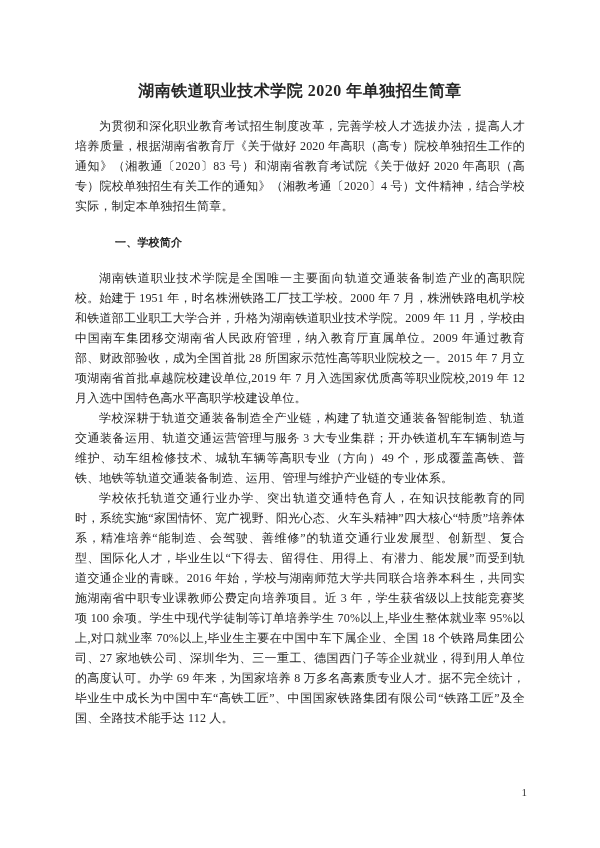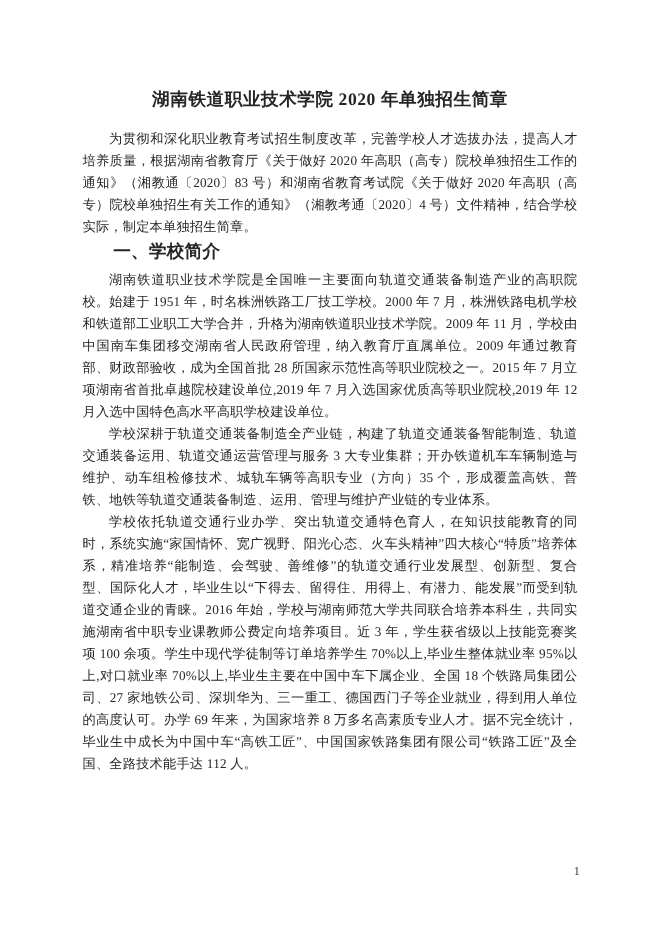--- a/index.html
+++ b/index.html
@@ -42,22 +42,22 @@
     line-height: 20px;
     text-align: justify;
     text-justify: inter-ideograph;
     letter-spacing: 0.2px;
   }
   .para {
     margin: 0;
     text-indent: 24px;
   }
   .heading {
-    margin: 4px;
-    font-size: 16px;
+    margin: 16px;
+    font-size: 11px;
     line-height: 20px;
     font-weight: bold;
     text-indent: 24px;
   }
   .page-number {
     position: absolute;
     top: 784px;
     right: 73px;
     font-size: 11px;
     line-height: 16px;
@@ -68,19 +68,19 @@
 <body>
 
 <div class="page">
 
   <h1 class="doc-title">湖南铁道职业技术学院 2020 年单独招生简章</h1>
 
   <div class="doc-body">
     <p class="para">为贯彻和深化职业教育考试招生制度改革，完善学校人才选拔办法，提高人才培养质量，根据湖南省教育厅《关于做好 2020 年高职（高专）院校单独招生工作的通知》（湘教通〔2020〕83 号）和湖南省教育考试院《关于做好 2020 年高职（高专）院校单独招生有关工作的通知》（湘教考通〔2020〕4 号）文件精神，结合学校实际，制定本单独招生简章。</p>
     <h2 class="heading">一、学校简介</h2>
     <p class="para">湖南铁道职业技术学院是全国唯一主要面向轨道交通装备制造产业的高职院校。始建于 1951 年，时名株洲铁路工厂技工学校。2000 年 7 月，株洲铁路电机学校和铁道部工业职工大学合并，升格为湖南铁道职业技术学院。2009 年 11 月，学校由中国南车集团移交湖南省人民政府管理，纳入教育厅直属单位。2009 年通过教育部、财政部验收，成为全国首批 28 所国家示范性高等职业院校之一。2015 年 7 月立项湖南省首批卓越院校建设单位,2019 年 7 月入选国家优质高等职业院校,2019 年 12 月入选中国特色高水平高职学校建设单位。</p>
-    <p class="para">学校深耕于轨道交通装备制造全产业链，构建了轨道交通装备智能制造、轨道交通装备运用、轨道交通运营管理与服务 3 大专业集群；开办铁道机车车辆制造与维护、动车组检修技术、城轨车辆等高职专业（方向）35 个，形成覆盖高铁、普铁、地铁等轨道交通装备制造、运用、管理与维护产业链的专业体系。</p>
+    <p class="para">学校深耕于轨道交通装备制造全产业链，构建了轨道交通装备智能制造、轨道交通装备运用、轨道交通运营管理与服务 3 大专业集群；开办铁道机车车辆制造与维护、动车组检修技术、城轨车辆等高职专业（方向）49 个，形成覆盖高铁、普铁、地铁等轨道交通装备制造、运用、管理与维护产业链的专业体系。</p>
     <p class="para">学校依托轨道交通行业办学、突出轨道交通特色育人，在知识技能教育的同时，系统实施“家国情怀、宽广视野、阳光心态、火车头精神”四大核心“特质”培养体系，精准培养“能制造、会驾驶、善维修”的轨道交通行业发展型、创新型、复合型、国际化人才，毕业生以“下得去、留得住、用得上、有潜力、能发展”而受到轨道交通企业的青睐。2016 年始，学校与湖南师范大学共同联合培养本科生，共同实施湖南省中职专业课教师公费定向培养项目。近 3 年，学生获省级以上技能竞赛奖项 100 余项。学生中现代学徒制等订单培养学生 70%以上,毕业生整体就业率 95%以上,对口就业率 70%以上,毕业生主要在中国中车下属企业、全国 18 个铁路局集团公司、27 家地铁公司、深圳华为、三一重工、德国西门子等企业就业，得到用人单位的高度认可。办学 69 年来，为国家培养 8 万多名高素质专业人才。据不完全统计，毕业生中成长为中国中车“高铁工匠”、中国国家铁路集团有限公司“铁路工匠”及全国、全路技术能手达 112 人。</p>
   </div>
 
   <div class="page-number">1</div>
 
 </div>
 
 </body></html>

